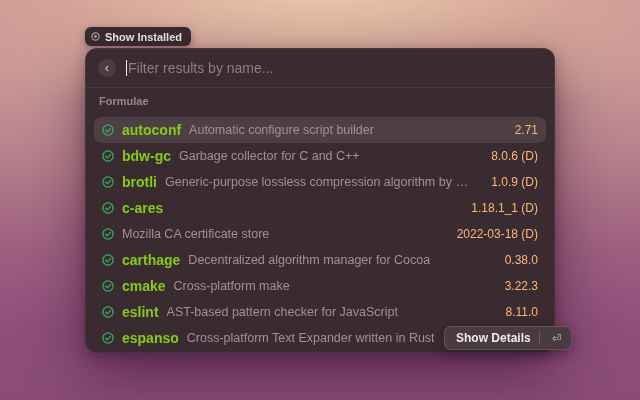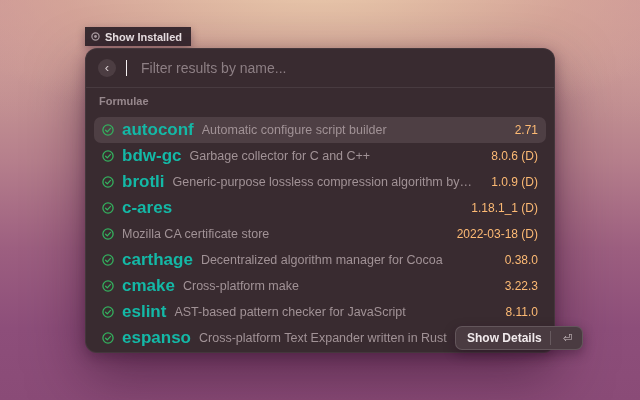--- a/index.html
+++ b/index.html
@@ -11,60 +11,60 @@
       radial-gradient(90% 55% at 50% -5%, rgba(236,205,173,.9) 0%, rgba(218,171,152,.55) 45%, rgba(0,0,0,0) 70%),
       radial-gradient(60% 45% at 0% 0%,  rgba(201,141,150,.55) 0%, rgba(0,0,0,0) 70%),
       radial-gradient(60% 45% at 100% 0%, rgba(203,143,152,.55) 0%, rgba(0,0,0,0) 70%),
       linear-gradient(180deg, #d0a399 0%, #c99a95 18%, #b67f8c 40%, #9d5f80 62%, #8d4e7a 82%, #8a4b77 100%);
   }
 
   
   .tt-installed{
     position:absolute; left:85px; top:27px; height:19px;
     display:flex; align-items:center; gap:5px; padding:0 9px 0 6px;
-    background:#3a2c31; border-radius:0;
+    background:#3a2c31; border-radius:6px;
     box-shadow:0 3px 8px rgba(40,10,35,.35);
     color:#f2ebec; font-size:11px; font-weight:700;
   }
   .tt-installed .mini-icon{ width:9px; height:9px; opacity:.8; display:block; }
 
   
   .window{
     position:absolute; left:85px; top:48px; width:470px; height:305px;
     background:#392b30; border:1px solid rgba(255,255,255,.06);
     border-radius:12px; overflow:hidden;
     box-shadow:0 22px 55px rgba(45,12,40,.5), 0 4px 14px rgba(45,12,40,.35);
   }
   .searchbar{ height:38px; display:flex; align-items:center; gap:10px; padding:0 12px; }
   .back-btn{
     width:18px; height:18px; border-radius:50%; background:#4c3d42;
     display:flex; align-items:center; justify-content:center;
     color:#d6cbce; font-size:13px; line-height:1; padding-bottom:1px; cursor:default;
   }
   .search-field{ display:flex; align-items:center; flex:1; }
   .caret{ width:1px; height:16px; background:#f5f0f1; margin-right:1px; }
-  .placeholder{ color:#8d7f84; font-size:14px;margin-left:13px; }
+  .placeholder{ color:#8d7f84; font-size:14px; }
   .divider{ height:1px; background:rgba(255,255,255,.08); }
 
   .content{ padding:5px 8px 0 8px; }
   .section-header{ font-size:11px; font-weight:700; color:#97888d; padding:2px 5px 10px 5px; }
 
   .row{
     height:26px; display:flex; align-items:center; gap:8px;
     padding:0 8px; border-radius:7px; cursor:default;
   }
   .row.selected{ background:#4e3f44; }
   .check{ width:12px; height:12px; flex:none; display:block; }
-  .pkg-name{ font-size:17px; font-weight:700; color:#14b8a6; white-space:nowrap; }
+  .pkg-name{ font-size:14px; font-weight:700; color:#84cc16; white-space:nowrap; }
   .pkg-desc{ font-size:12.5px; color:#a19296; white-space:nowrap; overflow:hidden; text-overflow:ellipsis;text-align:center; }
   .pkg-ver{ margin-left:auto; font-size:12px; color:#fdba74; white-space:nowrap; padding-left:10px; }
 
   
   .tt-details{
-    position:absolute; left:455px; top:326px; height:24px;
+    position:absolute; left:444px; top:326px; height:24px;
     display:flex; align-items:center; gap:8px; padding:0 5px 0 11px;
     background:#4a3b41; border:1px solid rgba(255,255,255,.14);
     border-radius:7px; box-shadow:0 4px 12px rgba(40,10,35,.4);
   }
   .tt-details .lbl{ font-size:12px; font-weight:700; color:#f1eaec; }
   .tt-details .vdiv{ width:1px; height:14px; background:rgba(255,255,255,.16); }
   .keycap{ min-width:18px; height:16px; display:flex; align-items:center; justify-content:center;
            color:#cfc3c6; font-size:11px; }
 </style>
 </head>

